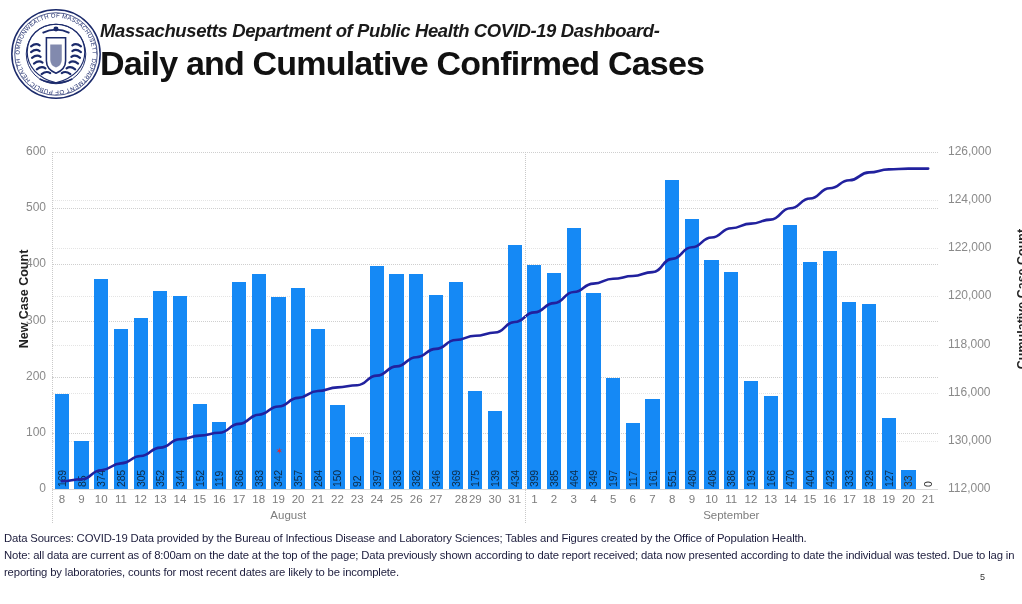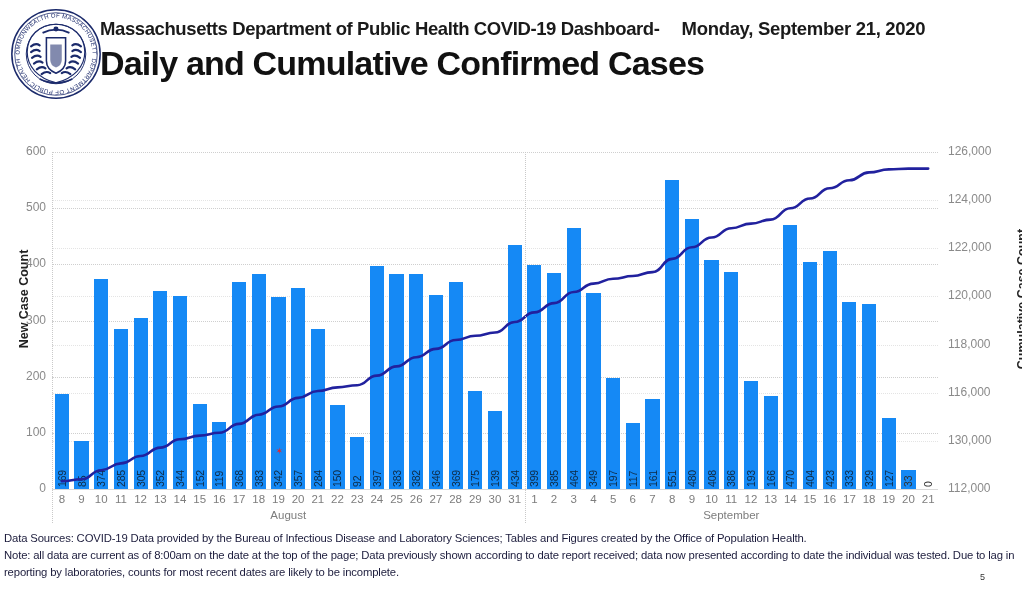--- a/index.html
+++ b/index.html
@@ -9,21 +9,21 @@
     font-family: "Liberation Sans", sans-serif;
     overflow: hidden;
   }
   #page { position: relative; width: 1022px; height: 604px; background:#fff; }
 
   
   .seal { position: absolute; left: 8px; top: 4px; width: 96px; height: 100px; }
 
   .hdr-line1 {
     position: absolute; left: 100px; top: 18px; width: 910px; height: 26px;
-    display: flex; align-items: flex-start; white-space: nowrap;
+    display: flex; align-items: center; white-space: nowrap; font-style: italic;
   }
   .hdr-dept {
     font-size: 18.5px; font-weight: bold; color: #1a1a1a;
     letter-spacing: -0.4px;
   }
   .hdr-date {
     font-size: 18.5px; font-weight: bold; color: #1a1a1a;
     letter-spacing: -0.3px; margin-left: 22px;
   }
   .hdr-title {
@@ -149,21 +149,20 @@
     <text font-size="6.2" fill="#1b2a6b" letter-spacing="0.3">
       <textPath href="#sealTop" startOffset="50%" text-anchor="middle">COMMONWEALTH OF MASSACHUSETTS</textPath>
     </text>
     <text font-size="6.2" fill="#1b2a6b" letter-spacing="0.3">
       <textPath href="#sealBot" startOffset="50%" text-anchor="middle">DEPARTMENT OF PUBLIC HEALTH</textPath>
     </text>
   </svg>
 
   <div class="hdr-line1">
     <span class="hdr-dept">Massachusetts Department of Public Health COVID-19 Dashboard-</span>
-    <span class="hdr-date">Monday, September 21, 2020</span>
   </div>
 
   <div class="hdr-title">Daily and Cumulative Confirmed Cases</div>
 
 
   <div id="chart">
     <div class="axis-title-left">New Case Count</div>
     <div class="axis-title-right">Cumulative Case Count</div>
     <div id="grid-layer">
         <div class="gridline" style="top: 489px;"></div>
@@ -311,21 +310,21 @@
         <div class="xtick" style="left: 246.733px;">18</div>
         <div class="xtick" style="left: 266.422px;">19</div>
         <div class="xtick" style="left: 286.111px;">20</div>
         <div class="xtick" style="left: 305.8px;">21</div>
         <div class="xtick" style="left: 325.489px;">22</div>
         <div class="xtick" style="left: 345.178px;">23</div>
         <div class="xtick" style="left: 364.867px;">24</div>
         <div class="xtick" style="left: 384.556px;">25</div>
         <div class="xtick" style="left: 404.244px;">26</div>
         <div class="xtick" style="left: 423.933px;">27</div>
-        <div class="xtick" style="left: 443.622px;">28</div>
+        <div class="xtick" style="left: 443.622px; text-align: right;">28</div>
         <div class="xtick" style="left: 463.311px;">29</div>
         <div class="xtick" style="left: 483px;">30</div>
         <div class="xtick" style="left: 502.689px;">31</div>
         <div class="xtick" style="left: 522.378px;">1</div>
         <div class="xtick" style="left: 542.067px;">2</div>
         <div class="xtick" style="left: 561.756px;">3</div>
         <div class="xtick" style="left: 581.444px;">4</div>
         <div class="xtick" style="left: 601.133px;">5</div>
         <div class="xtick" style="left: 620.822px;">6</div>
         <div class="xtick" style="left: 640.511px;">7</div>

